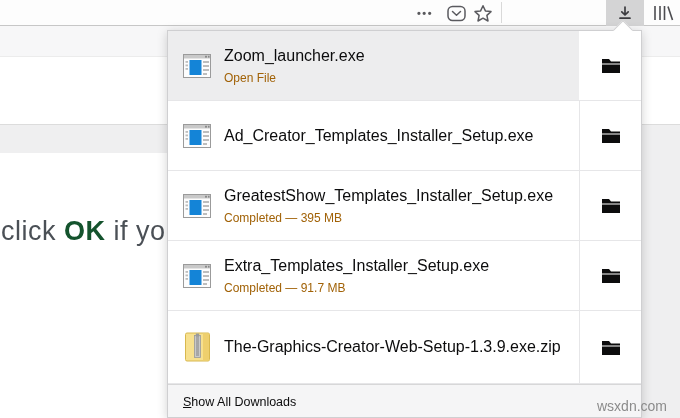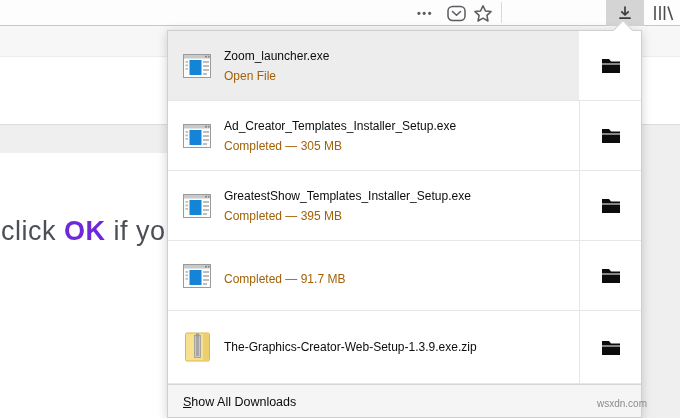--- a/index.html
+++ b/index.html
@@ -22,47 +22,47 @@
 
   
   .page-strip-top { position:absolute; left:0; top:26px; width:680px; height:31px;
                     background:#f7f7f8; border-bottom:1px solid #ececec; }
   .page-band-left { position:absolute; left:0; top:124px; width:167px; height:29px;
                     background:#efeff0; border-top:1px solid #dcdcdc; }
   .page-band-right { position:absolute; left:642px; top:124px; width:38px; height:294px;
                      background:#efeff0; border-top:1px solid #dcdcdc; }
   .page-text { position:absolute; left:1px; top:216px; font-size:27px; color:#4b5056;
                white-space:nowrap; letter-spacing:0.5px; }
-  .page-text b { font-weight:700; color:#6d28d9; }
+  .page-text b { font-weight:700; color:#14532d; }
 
   
   .panel { position:absolute; left:167px; top:30px; width:475px; height:388px;
            background:#fff; border:1px solid #cfcfd1; box-shadow:0 2px 10px rgba(0,0,0,.18);
            z-index:10; display:flex; flex-direction:column; }
   .notch { position:absolute; left:448px; top:-8px; width:14px; height:14px; background:#fff;
            border-left:1px solid #cfcfd1; border-top:1px solid #cfcfd1;
            transform:rotate(45deg); }
   .dl-row { position:relative; display:flex; height:70px; flex:none;
             border-bottom:1px solid #e6e6e8; background:#fff; cursor:pointer; }
   .dl-row.tall { height:73px;gap:16px; }
   .dl-row.selected .dl-content { background:#ededee; }
   .dl-content { flex:1 1 auto; display:flex; align-items:center; padding-left:15px; min-width:0; }
   .dl-filewrap { width:28px; flex:none; display:flex; justify-content:center; }
   .dl-text { margin-left:13px; min-width:0; }
-  .dl-name { font-size:12px; color:#0c0c0d; white-space:nowrap; overflow:hidden; }
+  .dl-name { font-size:16px; color:#0c0c0d; white-space:nowrap; overflow:hidden; }
   .dl-status { font-size:12px; color:#a16207; margin-top:6px; white-space:nowrap; }
   .dl-folder { flex:none; width:62px; display:flex; align-items:center; justify-content:center;
                background:#fff; border:none; border-left:1px solid #e6e6e8; cursor:pointer; }
   .dl-row.selected .dl-folder { border-left-color:#fff; }
   .panel-footer { flex:1 1 auto; display:flex; align-items:flex-start; padding:10px 0 4px 15px;
                   background:#f5f5f6; border-top:1px solid #d7d7d8; cursor:pointer; }
   .footer-label { font-size:12.5px; color:#0c0c0d; }
   .footer-label .ak { text-decoration:underline; }
 
-  .watermark { position:absolute; left:597px; top:398px; font-size:10px; color:#8b8b8b;
+  .watermark { position:absolute; left:597px; top:398px; font-size:14px; color:#8b8b8b;
                z-index:20; }
   svg { display:block; }
 </style>
 </head>
 <body>
 
 <div id="screen">
 
   <div class="page-strip-top"></div>
   <div class="page-band-left"></div>
@@ -158,21 +158,20 @@
               <rect x="2.5" y="14" width="2.5" height="1.8" fill="#bdbdbd"></rect>
               <rect x="6.5" y="6" width="12" height="15" fill="#1484d7"></rect>
               <rect x="20" y="7" width="6" height="2" fill="#bdbdbd"></rect>
               <rect x="20" y="11" width="6" height="2" fill="#bdbdbd"></rect>
               <rect x="20" y="15" width="6" height="2" fill="#bdbdbd"></rect>
               <rect x="20" y="19" width="4" height="2" fill="#bdbdbd"></rect>
             </svg>
           </span>
         <div class="dl-text">
           <div class="dl-name">Ad_Creator_Templates_Installer_Setup.exe</div>
-          <div class="dl-status">Completed — 305 MB</div>
         </div>
       </div>
       <button class="dl-folder">
           <span>
             <svg width="20" height="17" viewBox="0 0 20 17">
               <path d="M1 2 h7 l2 2.5 h9 v2 h-18 z" fill="#0c0c0d"></path>
               <rect x="1" y="7.5" width="18" height="8.5" fill="#0c0c0d"></rect>
             </svg>
           </span>
         </button>
@@ -223,20 +222,21 @@
               <rect x="2.5" y="10.5" width="2.5" height="1.8" fill="#bdbdbd"></rect>
               <rect x="2.5" y="14" width="2.5" height="1.8" fill="#bdbdbd"></rect>
               <rect x="6.5" y="6" width="12" height="15" fill="#1484d7"></rect>
               <rect x="20" y="7" width="6" height="2" fill="#bdbdbd"></rect>
               <rect x="20" y="11" width="6" height="2" fill="#bdbdbd"></rect>
               <rect x="20" y="15" width="6" height="2" fill="#bdbdbd"></rect>
               <rect x="20" y="19" width="4" height="2" fill="#bdbdbd"></rect>
             </svg>
           </span>
         <div class="dl-text">
+          <div class="dl-name">Extra_Templates_Installer_Setup.exe</div>
           <div class="dl-status">Completed — 91.7 MB</div>
         </div>
       </div>
       <button class="dl-folder">
           <span>
             <svg width="20" height="17" viewBox="0 0 20 17">
               <path d="M1 2 h7 l2 2.5 h9 v2 h-18 z" fill="#0c0c0d"></path>
               <rect x="1" y="7.5" width="18" height="8.5" fill="#0c0c0d"></rect>
             </svg>
           </span>

